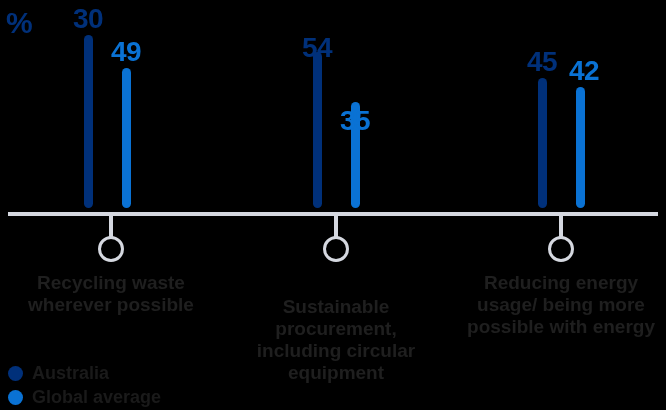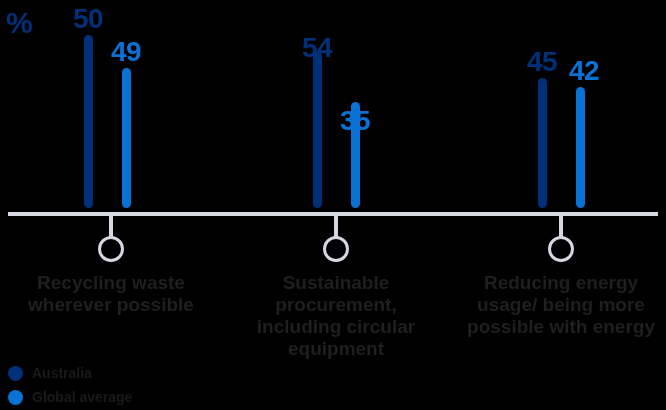--- a/index.html
+++ b/index.html
@@ -130,38 +130,38 @@
   .legend-dot {
     width: 15px;
     height: 15px;
     border-radius: 50%;
     margin-right: 9px;
     flex: 0 0 auto;
   }
   .legend-dot.series-australia { background: #00307a; }
   .legend-dot.series-global    { background: #0a72d4; }
   .legend-text {
-    font-size: 14px;
+    font-size: 18px;
     font-weight: 600;
     color: #1a1a1a;
     line-height: 1;
   }
 </style>
 </head>
 <body>
 
 <div id="chart-root">
 
   <div class="pct-label">%</div>
 
   <div class="plot">
 
     <div class="bar-group" style="left:0;width:222px;">
       <div class="bar series-australia" style="left:84px;height:173px;"></div>
-      <div class="bar-value series-australia" style="left:88px;top:5px;">50</div>
+      <div class="bar-value series-australia" style="left:88px;top:5px;">30</div>
       <div class="bar series-global" style="left:122px;height:140px;"></div>
       <div class="bar-value series-global" style="left:126px;top:38px;">49</div>
     </div>
 
     <div class="bar-group" style="left:222px;width:226px;">
       <div class="bar series-australia" style="left:91px;height:156px;"></div>
       <div class="bar-value series-australia" style="left:95px;top:34px;">54</div>
       <div class="bar series-global" style="left:129px;height:106px;"></div>
       <div class="bar-value series-global" style="left:133px;top:72px;margin-top:35px;">35</div>
     </div>
@@ -184,21 +184,21 @@
   <div class="tick" style="left:336px;">
     <div class="tick-stem"></div>
     <div class="tick-circle"></div>
   </div>
   <div class="tick" style="left:561px;">
     <div class="tick-stem"></div>
     <div class="tick-circle"></div>
   </div>
 
   <div class="cat-label" style="left:111px;">Recycling waste wherever possible</div>
-  <div class="cat-label" style="left:336px;width:185px;">Sustainable procurement, including circular equipment</div>
+  <div class="cat-label" style="left:336px;width:185px;margin-top:24px;">Sustainable procurement, including circular equipment</div>
   <div class="cat-label" style="left:561px;width:212px;">Reducing energy usage/ being more possible with energy</div>
 
   <div class="legend">
     <div class="legend-item">
       <span class="legend-dot series-australia"></span>
       <span class="legend-text">Australia</span>
     </div>
     <div class="legend-item">
       <span class="legend-dot series-global"></span>
       <span class="legend-text">Global average</span>

